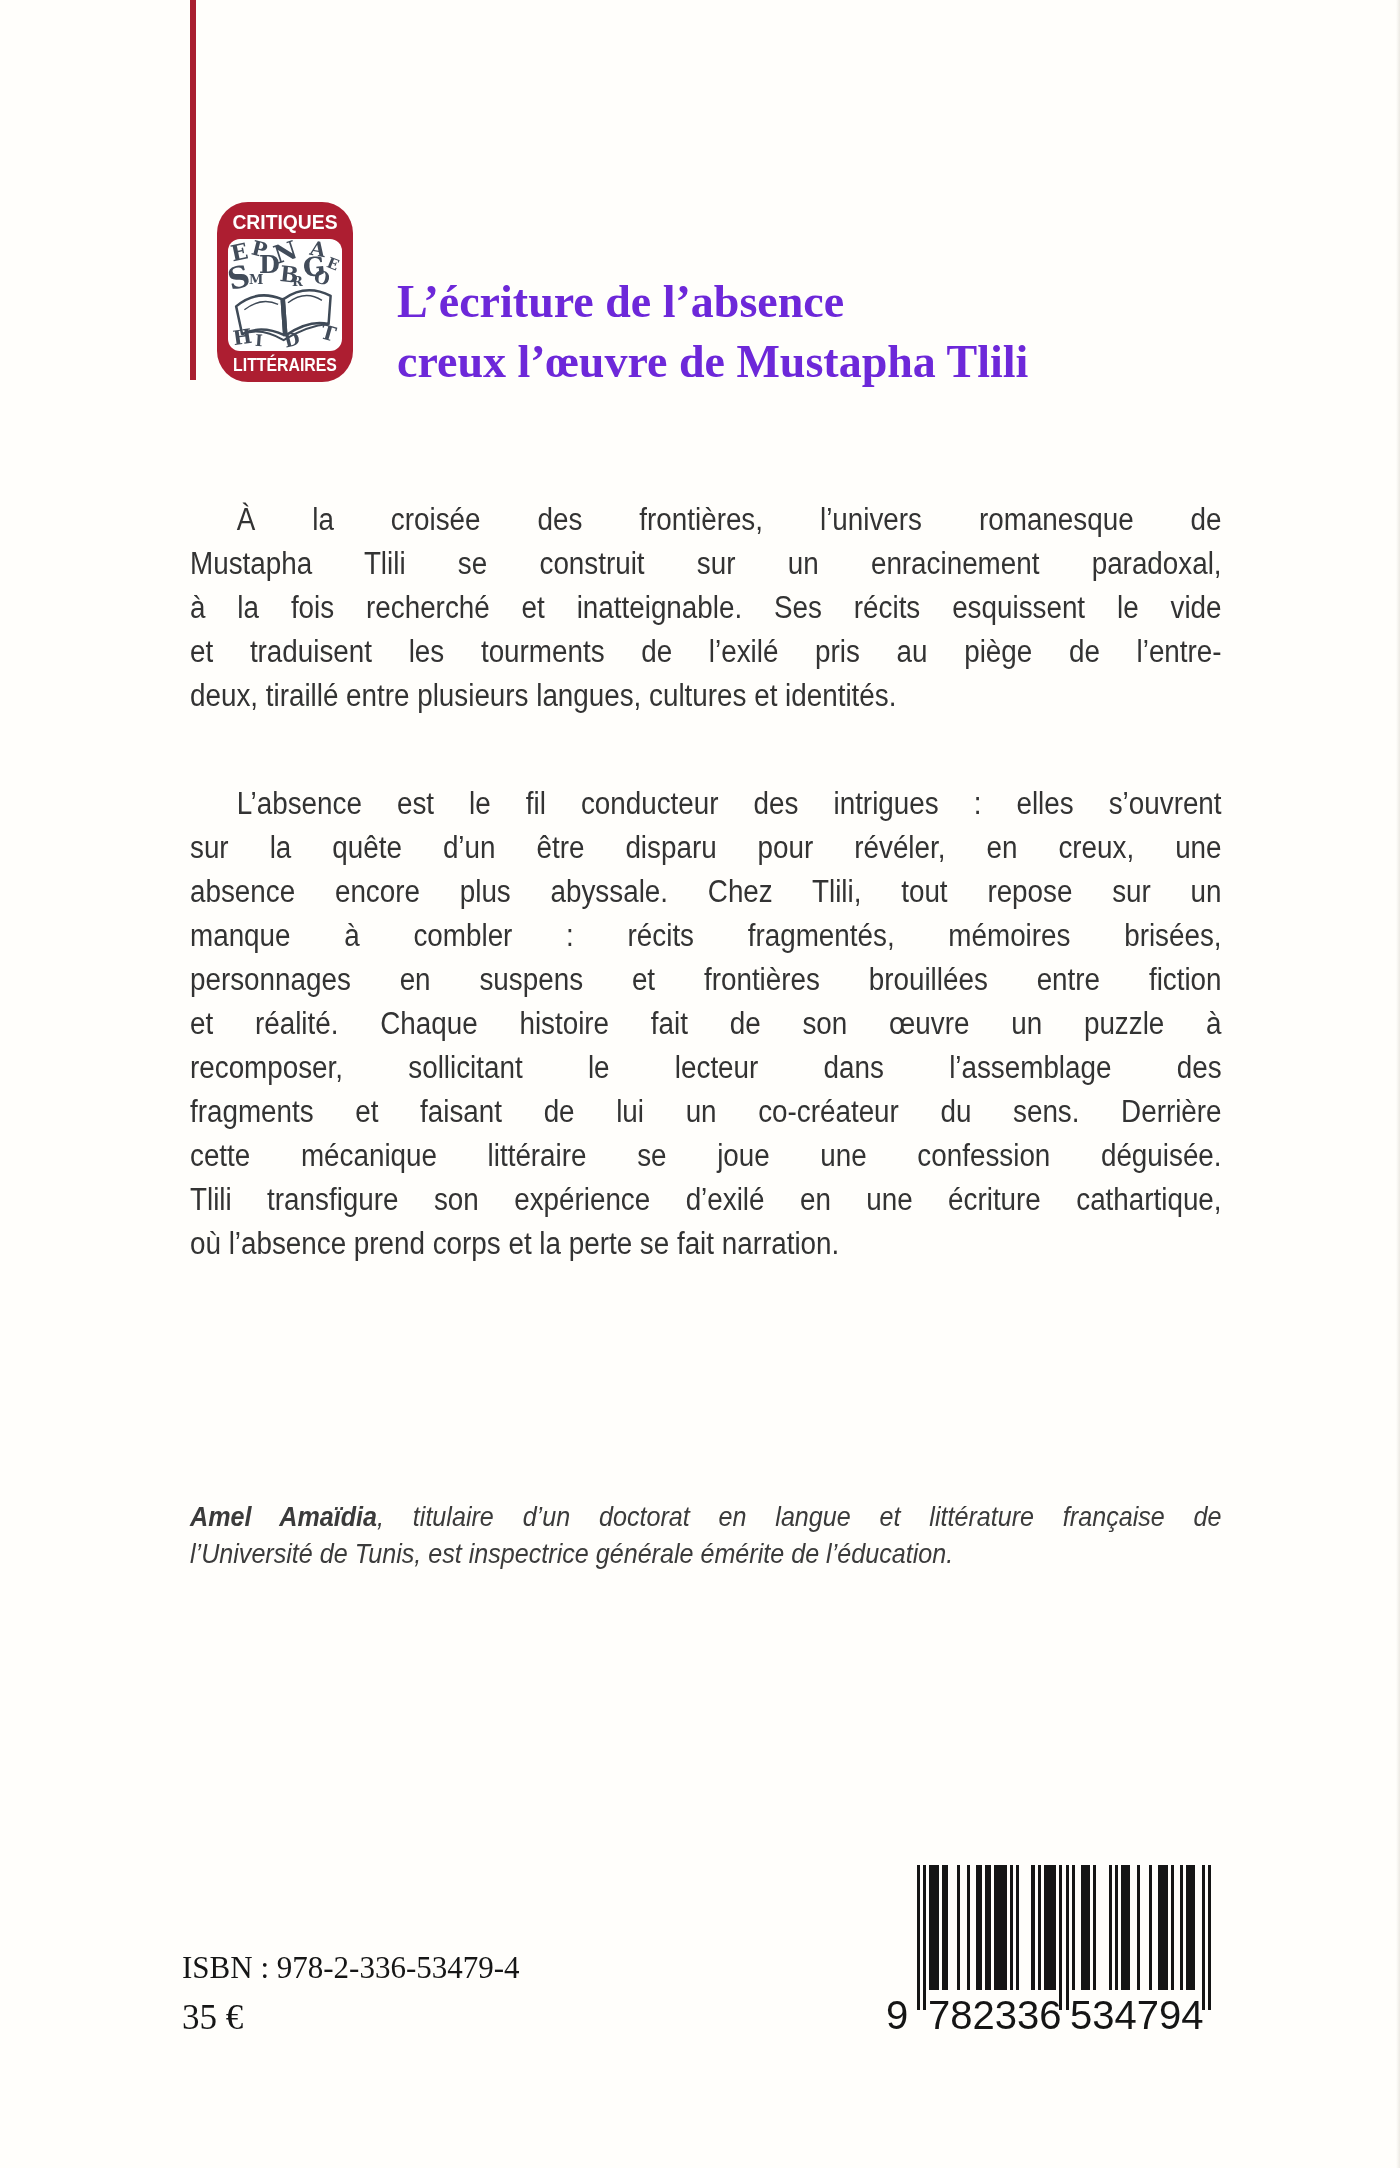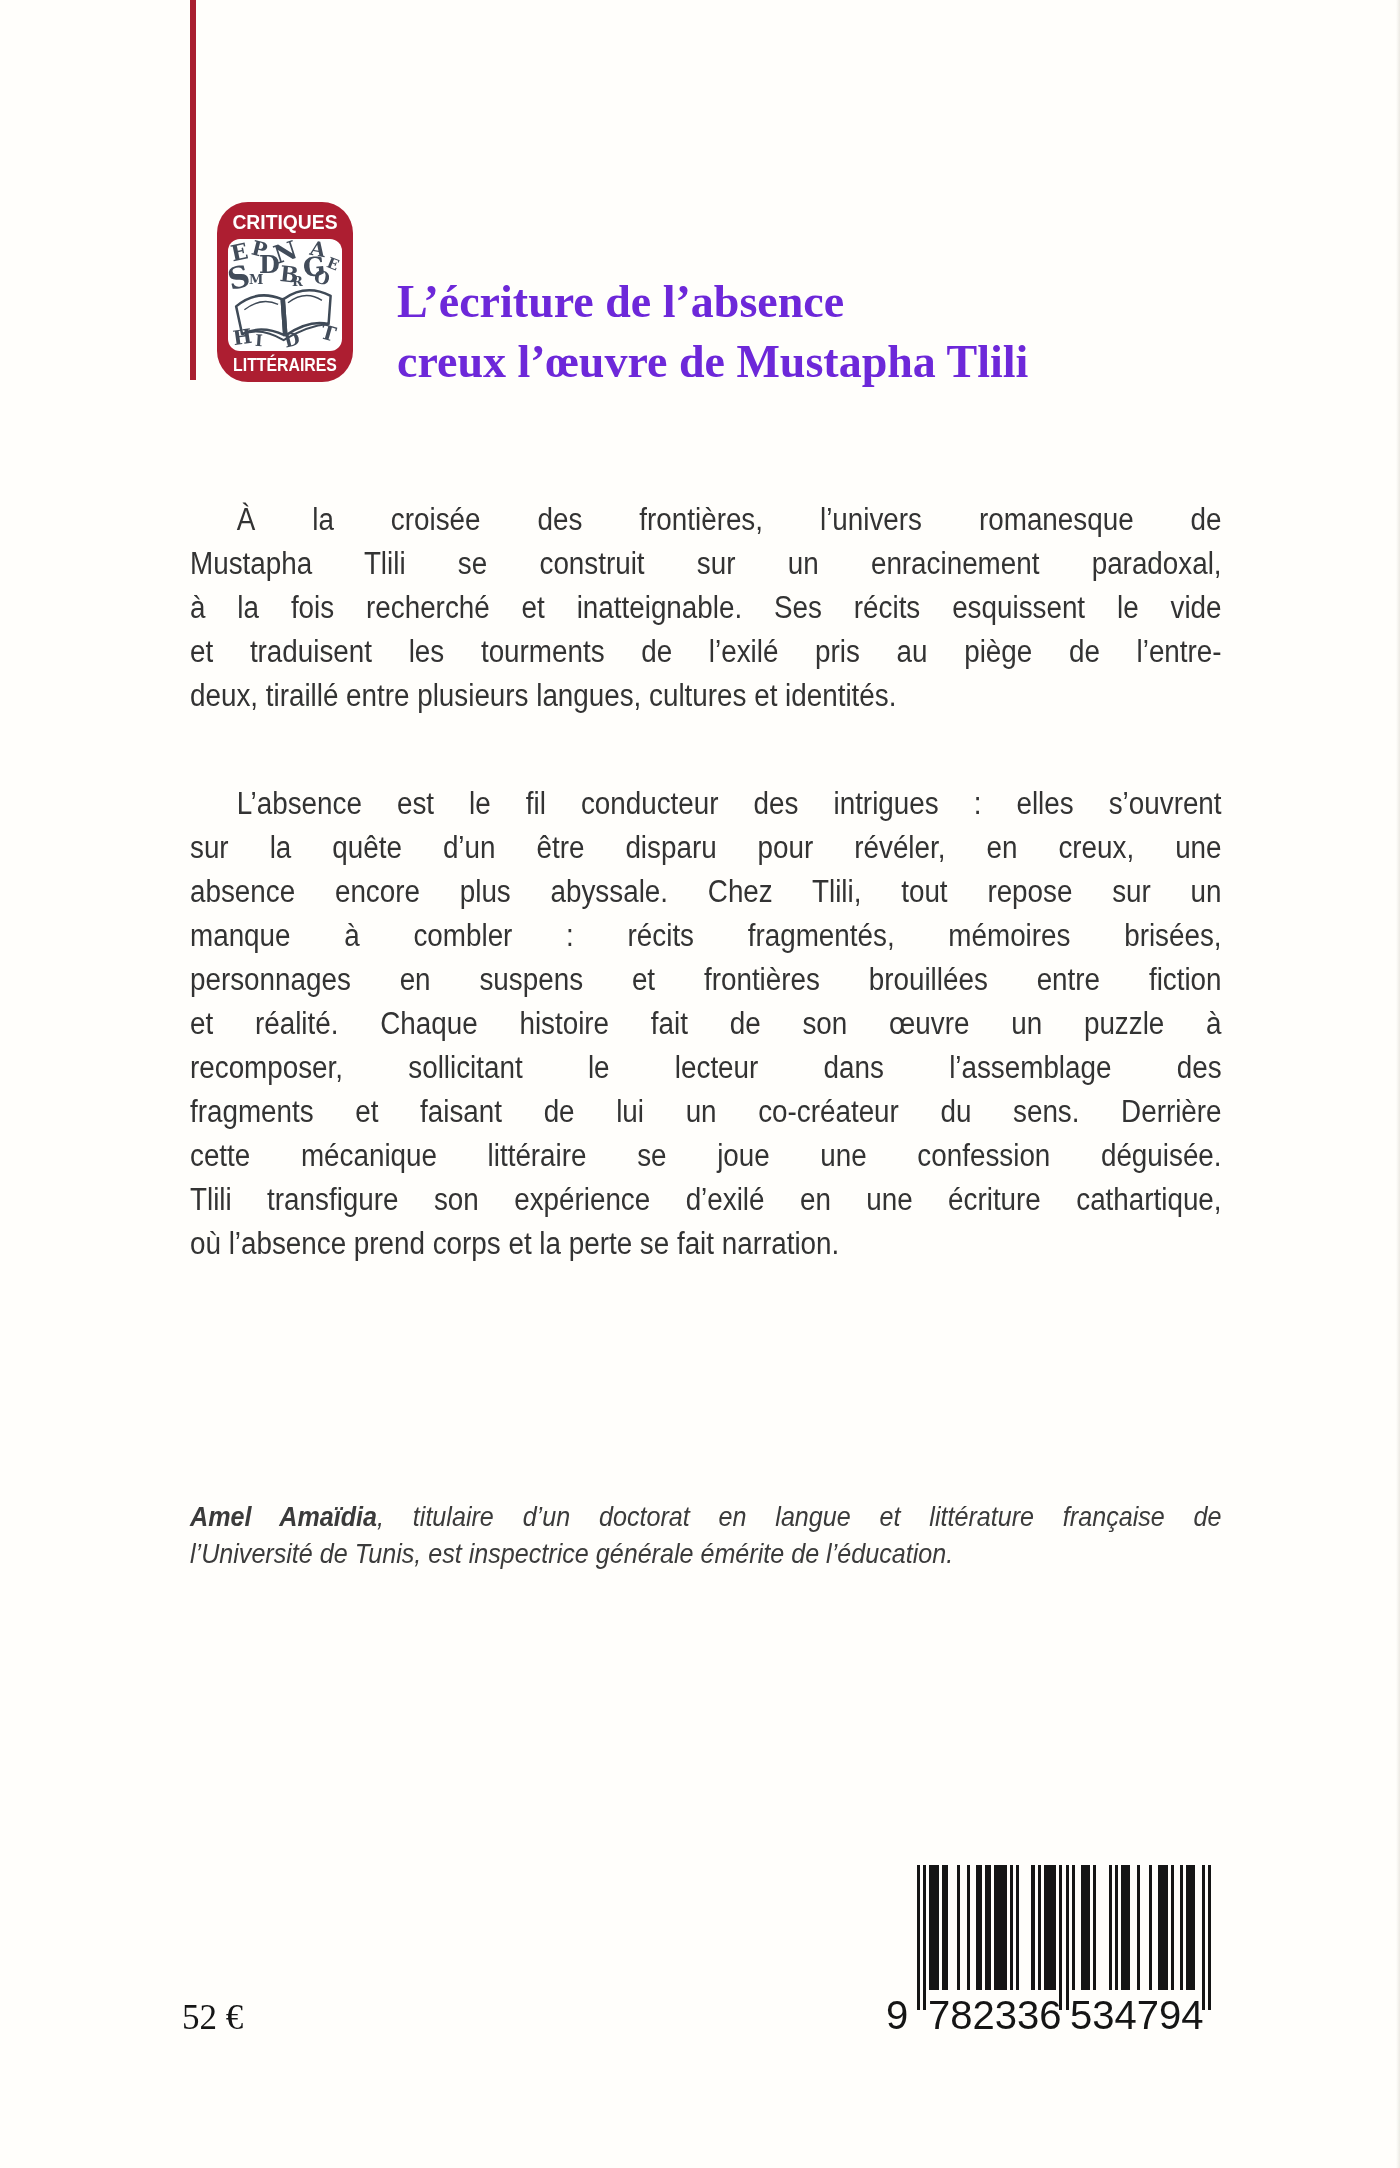--- a/index.html
+++ b/index.html
@@ -134,21 +134,22 @@
         <div class="line">Tlili transfigure son expérience d’exilé en une écriture cathartique,</div>
         <div class="line last">où l’absence prend corps et la perte se fait narration.</div>
       </div>
   </div>
 
   <div class="bio">
     <div class="bio-line1"><span class="bio-name">Amel Amaïdia</span><span>, titulaire d’un doctorat en langue et littérature française de</span></div>
     <div class="bio-line2">l’Université de Tunis, est inspectrice générale émérite de l’éducation.</div>
   </div>
 
-  <div class="price">52 €</div>
+  <div class="isbn">ISBN : 978-2-336-53479-4</div>
+  <div class="price">35 €</div>
 
   <div class="barcode">
     <div class="bars">
         <div class="module b tall"></div>
         <div class="module"></div>
         <div class="module b tall"></div>
         <div class="module"></div>
         <div class="module b"></div>
         <div class="module b"></div>
         <div class="module b"></div>

